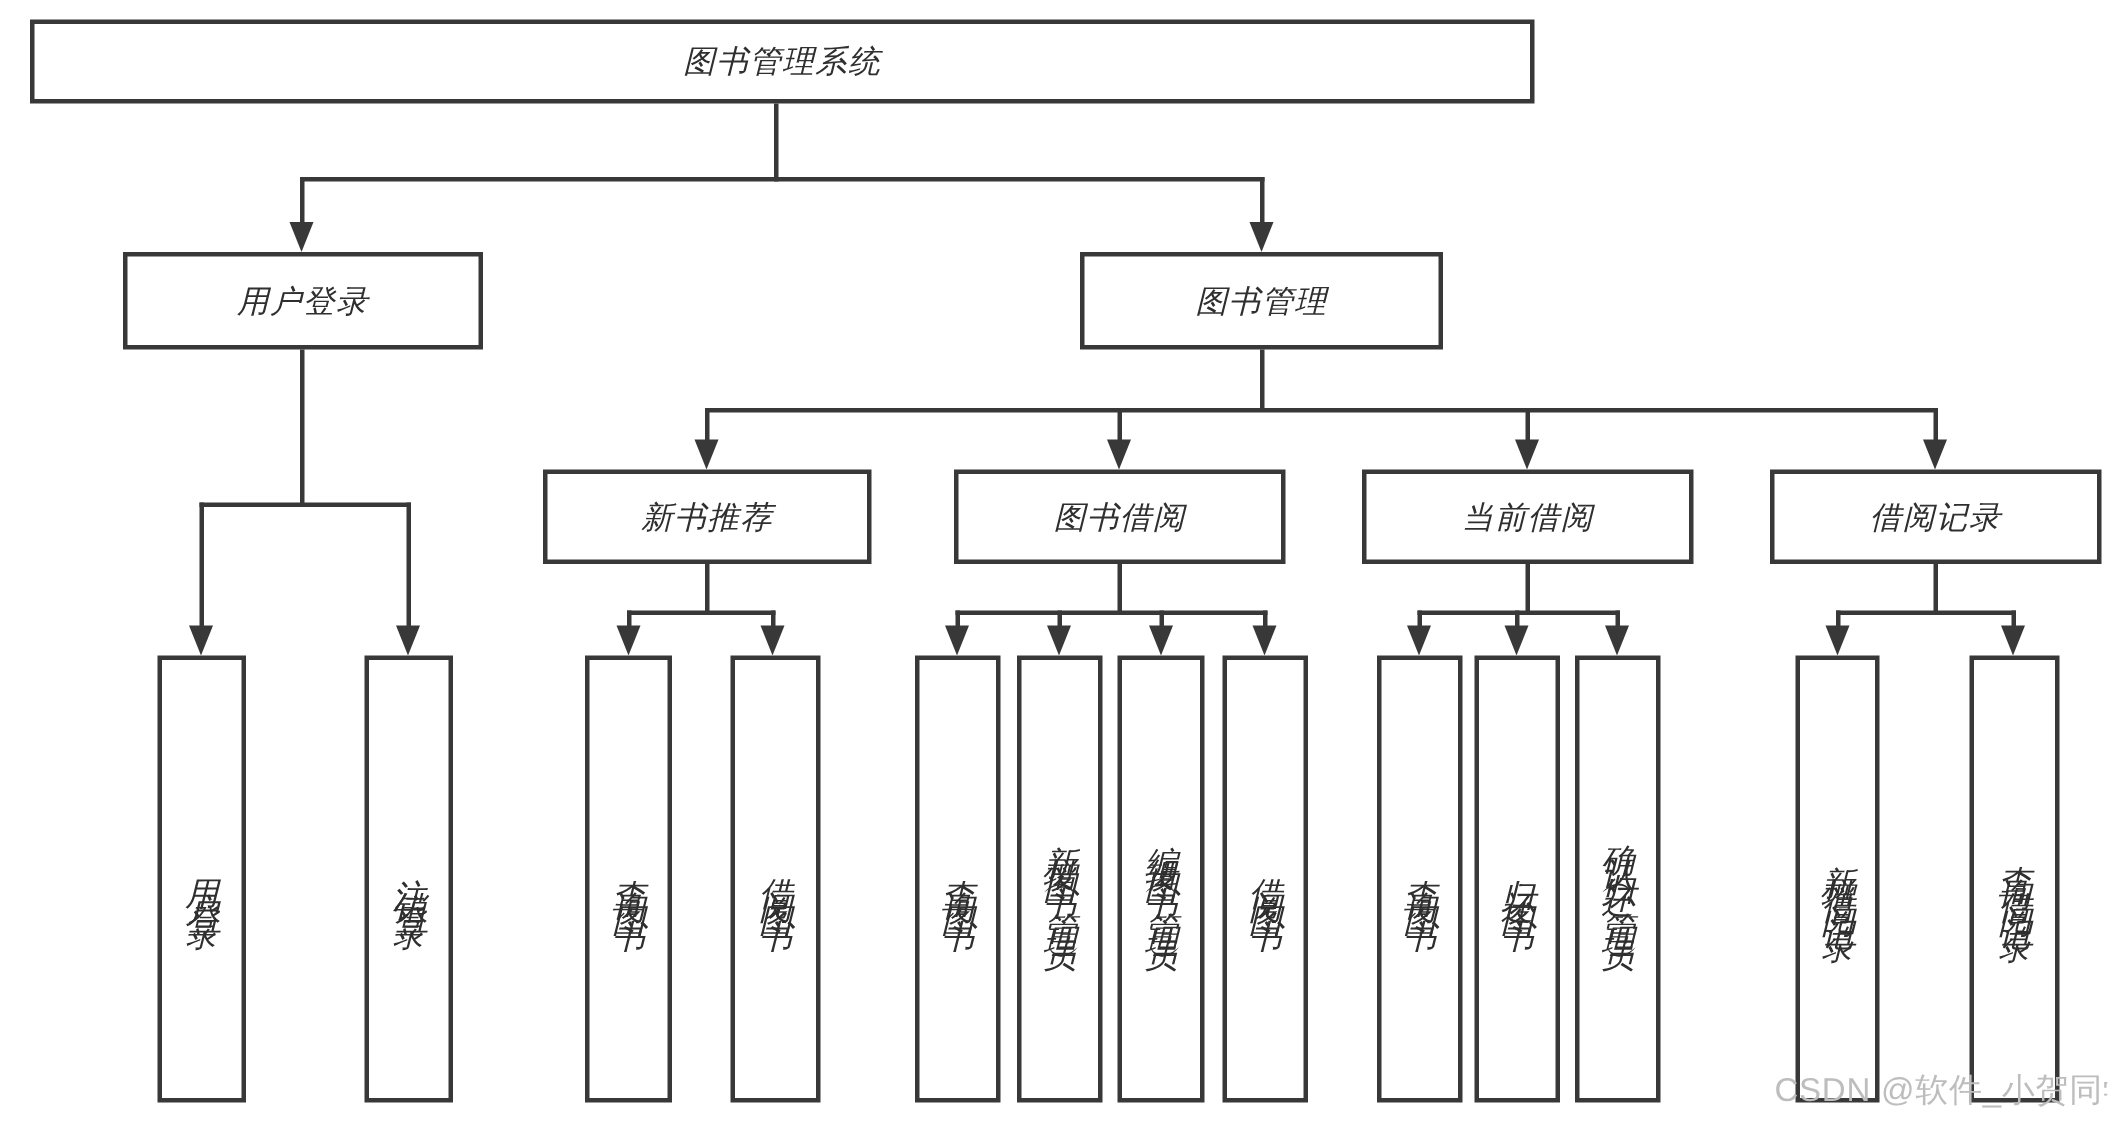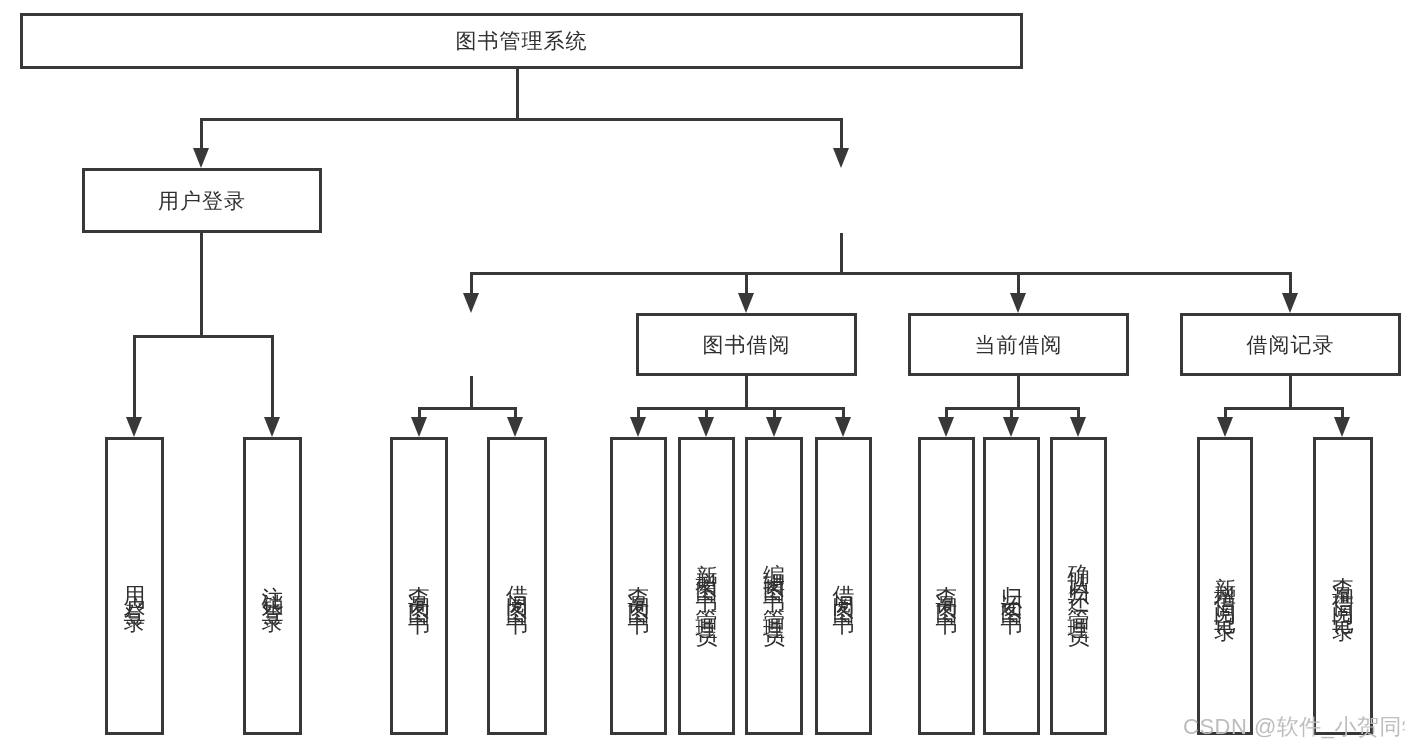--- a/index.html
+++ b/index.html
@@ -12,20 +12,21 @@
   }
   .node{
     position:absolute;
     box-sizing:border-box;
     border:3px solid #383838;
     background:#ffffff;
     display:flex;
     align-items:center;
     justify-content:center;
     color:#2f2f2f;
+    font-style:italic;
   }
   .node.h span{
     font-size:21px;
     letter-spacing:1px;
     white-space:nowrap;
   }
   .node.v span{
     writing-mode:vertical-rl;
     text-orientation:mixed;
     font-size:22px;
@@ -65,39 +66,45 @@
   <div class="vline" style="left:516px;top:69px;height:52px"></div>
   <div class="hline" style="left:200px;top:118px;width:643px"></div>
   <div class="vline" style="left:200px;top:118px;height:33px"></div>
   <div class="arrow" style="left:193px;top:148px"></div>
   <div class="vline" style="left:840px;top:118px;height:33px"></div>
   <div class="arrow" style="left:833px;top:148px"></div>
 
   <div class="node h" style="left:82px;top:168px;width:240px;height:65px">
     <span>用户登录</span>
   </div>
+  <div class="node h" style="left:720px;top:168px;width:242px;height:65px">
+    <span>图书管理</span>
+  </div>
 
   <div class="vline" style="left:200px;top:233px;height:104px"></div>
   <div class="hline" style="left:133px;top:335px;width:141px"></div>
   <div class="vline" style="left:133px;top:335px;height:84px"></div>
   <div class="arrow" style="left:126px;top:417px"></div>
   <div class="vline" style="left:271px;top:335px;height:84px"></div>
   <div class="arrow" style="left:264px;top:417px"></div>
 
   <div class="vline" style="left:840px;top:233px;height:41px"></div>
   <div class="hline" style="left:470px;top:272px;width:822px"></div>
   <div class="vline" style="left:470px;top:272px;height:23px"></div>
   <div class="arrow" style="left:463px;top:293px"></div>
   <div class="vline" style="left:745px;top:272px;height:23px"></div>
   <div class="arrow" style="left:738px;top:293px"></div>
   <div class="vline" style="left:1017px;top:272px;height:23px"></div>
   <div class="arrow" style="left:1010px;top:293px"></div>
   <div class="vline" style="left:1289px;top:272px;height:23px"></div>
   <div class="arrow" style="left:1282px;top:293px"></div>
 
+  <div class="node h" style="left:362px;top:313px;width:219px;height:63px">
+    <span>新书推荐</span>
+  </div>
   <div class="node h" style="left:908px;top:313px;width:221px;height:63px">
     <span>当前借阅</span>
   </div>
   <div class="node h" style="left:636px;top:313px;width:221px;height:63px">
     <span>图书借阅</span>
   </div>
   <div class="node h" style="left:1180px;top:313px;width:221px;height:63px">
     <span>借阅记录</span>
   </div>
 

